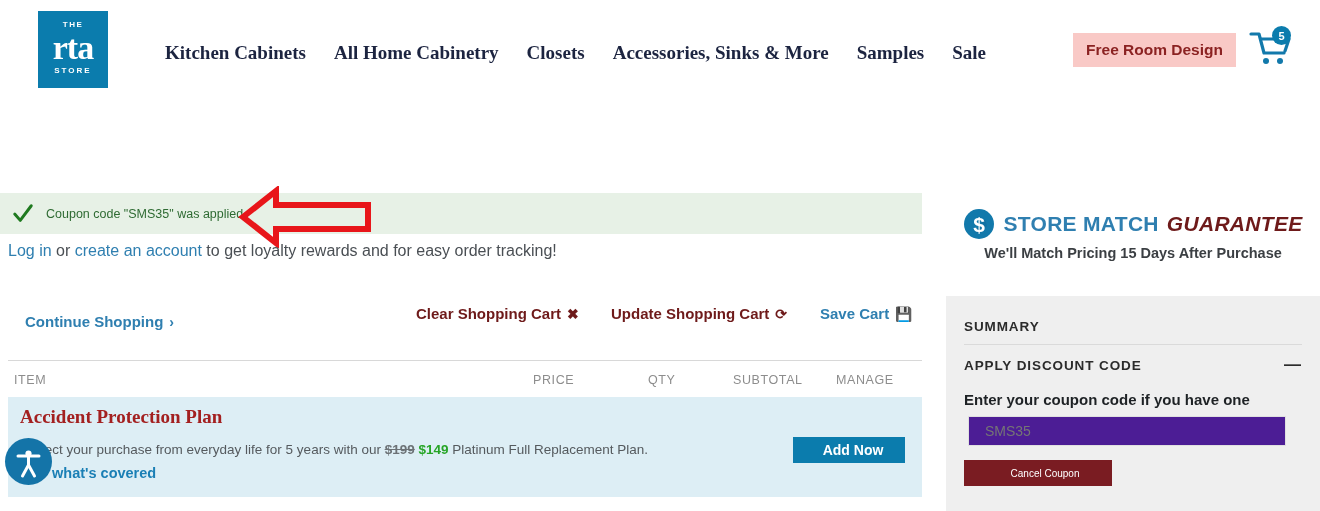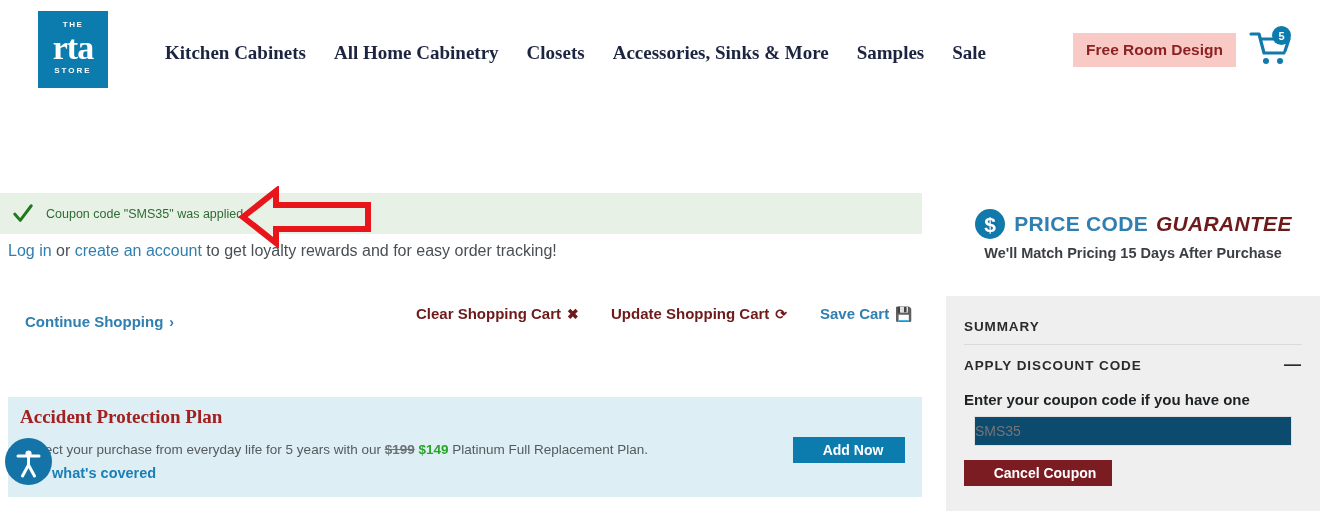--- a/index.html
+++ b/index.html
@@ -319,39 +319,39 @@
   }
   .coupon-label {
     position: absolute;
     left: 18px; top: 95px;
     font-size: 15px;
     font-weight: bold;
     color: #1e2225;
   }
   .coupon-input {
     position: absolute;
-    left: 28px; top: 120px;
+    left: 22px; top: 120px;
     width: 318px; height: 30px;
-    background: #0c4a6e;
+    background: #4c1d95;
     border: 1px solid #e0e0e0;
     font-size: 14px;
     color: #a8a8a8;
-    padding-left: 0;
+    padding-left: 16px;
     font-family: "Liberation Sans", sans-serif;
     box-sizing: border-box;
   }
   .cancel-coupon {
     position: absolute;
     left: 18px; top: 164px;
     width: 148px; height: 26px;
     background: #7a1c22;
     color: #ffffff;
     border: none;
-    font-size: 14px;
-    font-weight: bold;
+    font-size: 10px;
+    font-weight: normal;
     cursor: pointer;
     font-family: "Liberation Sans", sans-serif;
     padding-left: 20px;
   }
 </style>
 </head>
 <body>
 
 <div class="page">
 
@@ -413,20 +413,27 @@
     <div class="act act-clear">
       <span>Clear Shopping Cart</span>
       <span class="glyph">✖</span>
     </div>
     <div class="act act-save">
       <span>Save Cart</span>
       <span class="glyph">💾</span>
     </div>
   </div>
 
+  <div class="thead">
+    <span class="th th-item">ITEM</span>
+    <span class="th th-price">PRICE</span>
+    <span class="th th-qty">QTY</span>
+    <span class="th th-subtotal">SUBTOTAL</span>
+    <span class="th th-manage">MANAGE</span>
+  </div>
 
   <div class="plan">
     <div class="plan-title">Accident Protection Plan</div>
     <div class="plan-desc">
       <span>Protect your purchase from everyday life for 5 years with our </span><span class="price-old">$199</span><span>&nbsp;</span><span class="price-new">$149</span><span> Platinum Full Replacement Plan.</span>
     </div>
     <div class="plan-link">what's covered</div>
   </div>
 
   <button class="add-now">Add Now</button>
@@ -441,21 +448,21 @@
     </svg>
   </div>
 
   <div class="pricematch">
     <div class="pm-row">
       <svg class="pm-dollar" viewBox="0 0 32 32">
         <circle cx="16" cy="16" r="15" fill="#1279ab"></circle>
         <path d="M22 11 L11 24 L16 25 L24 18 Z" fill="#0f6c9a" opacity="0.55"></path>
         <text x="16" y="24" font-size="21" font-weight="bold" fill="#ffffff" text-anchor="middle" font-family="Liberation Sans, sans-serif">$</text>
       </svg>
-      <span class="pm-a">PRICE CODE</span>
+      <span class="pm-a">STORE MATCH</span>
       <span class="pm-b">GUARANTEE</span>
     </div>
     <div class="pm-sub">We'll Match Pricing 15 Days After Purchase</div>
   </div>
 
   <div class="summary-panel">
     <div class="sum-title">SUMMARY</div>
     <div class="sum-divider"></div>
     <div class="disc-title">APPLY DISCOUNT CODE</div>
     <div class="disc-collapse">—</div>

